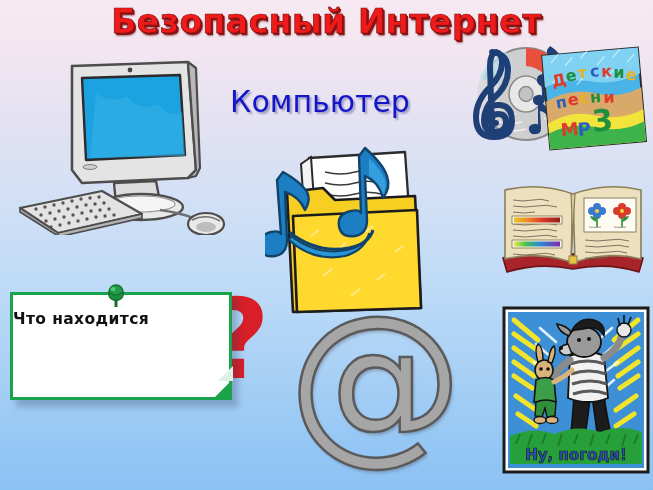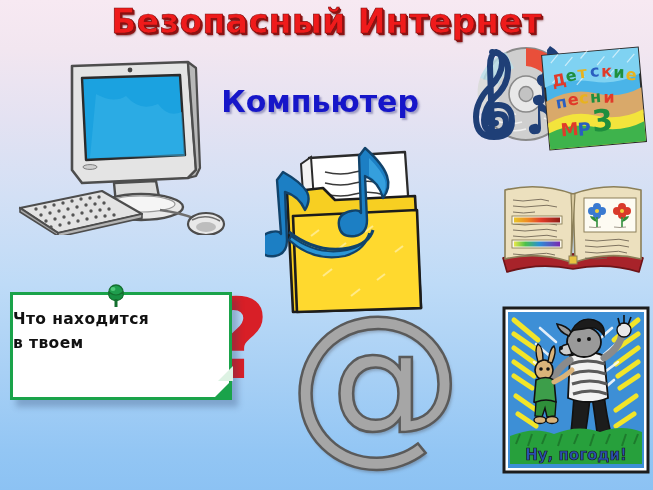--- a/index.html
+++ b/index.html
@@ -48,21 +48,21 @@
 
   
   #subtitle {
     position: absolute;
     left: 175px;
     top: 84px;
     width: 290px;
     text-align: center;
     font-family: "DejaVu Sans", sans-serif;
     font-size: 30px;
-    font-weight: bold;
+    font-weight: normal;
     color: #1616c9;
     text-shadow: 2px 2px 2px rgba(70,70,140,0.45);
   }
 
   
   #computer { position: absolute; left: 10px; top: 50px; width: 220px; height: 185px; }
 
   
   #folder { position: absolute; left: 265px; top: 140px; width: 180px; height: 175px; }
 
@@ -515,21 +515,20 @@
 
       <text x="76" y="156" text-anchor="middle" font-family="DejaVu Sans, sans-serif" font-size="15" font-weight="bold" fill="#2a4fb0" stroke="#1c1c1c" stroke-width="0.7">Ну, погоди!</text>
     </svg>
   </div>
 
   <div id="question-mark">?</div>
 
   <div id="question-box">
     <div id="question-text">
       <span>Что находится</span>
-      <span>в твоем</span>
     </div>
     <div id="corner-fold">
       <div id="corner-fold-inner"></div>
     </div>
   </div>
 
   <div id="pushpin">
     <svg width="34" height="26" viewBox="0 0 34 26">
       <ellipse cx="17" cy="9" rx="7" ry="7" fill="#1f9d4d" stroke="#14702f" stroke-width="1.4"></ellipse>
       <path d="M10 9 q7 6 14 0 q2 7 -7 9 q-9 -2 -7 -9 Z" fill="#188f42" stroke="#14702f" stroke-width="1.2"></path>

